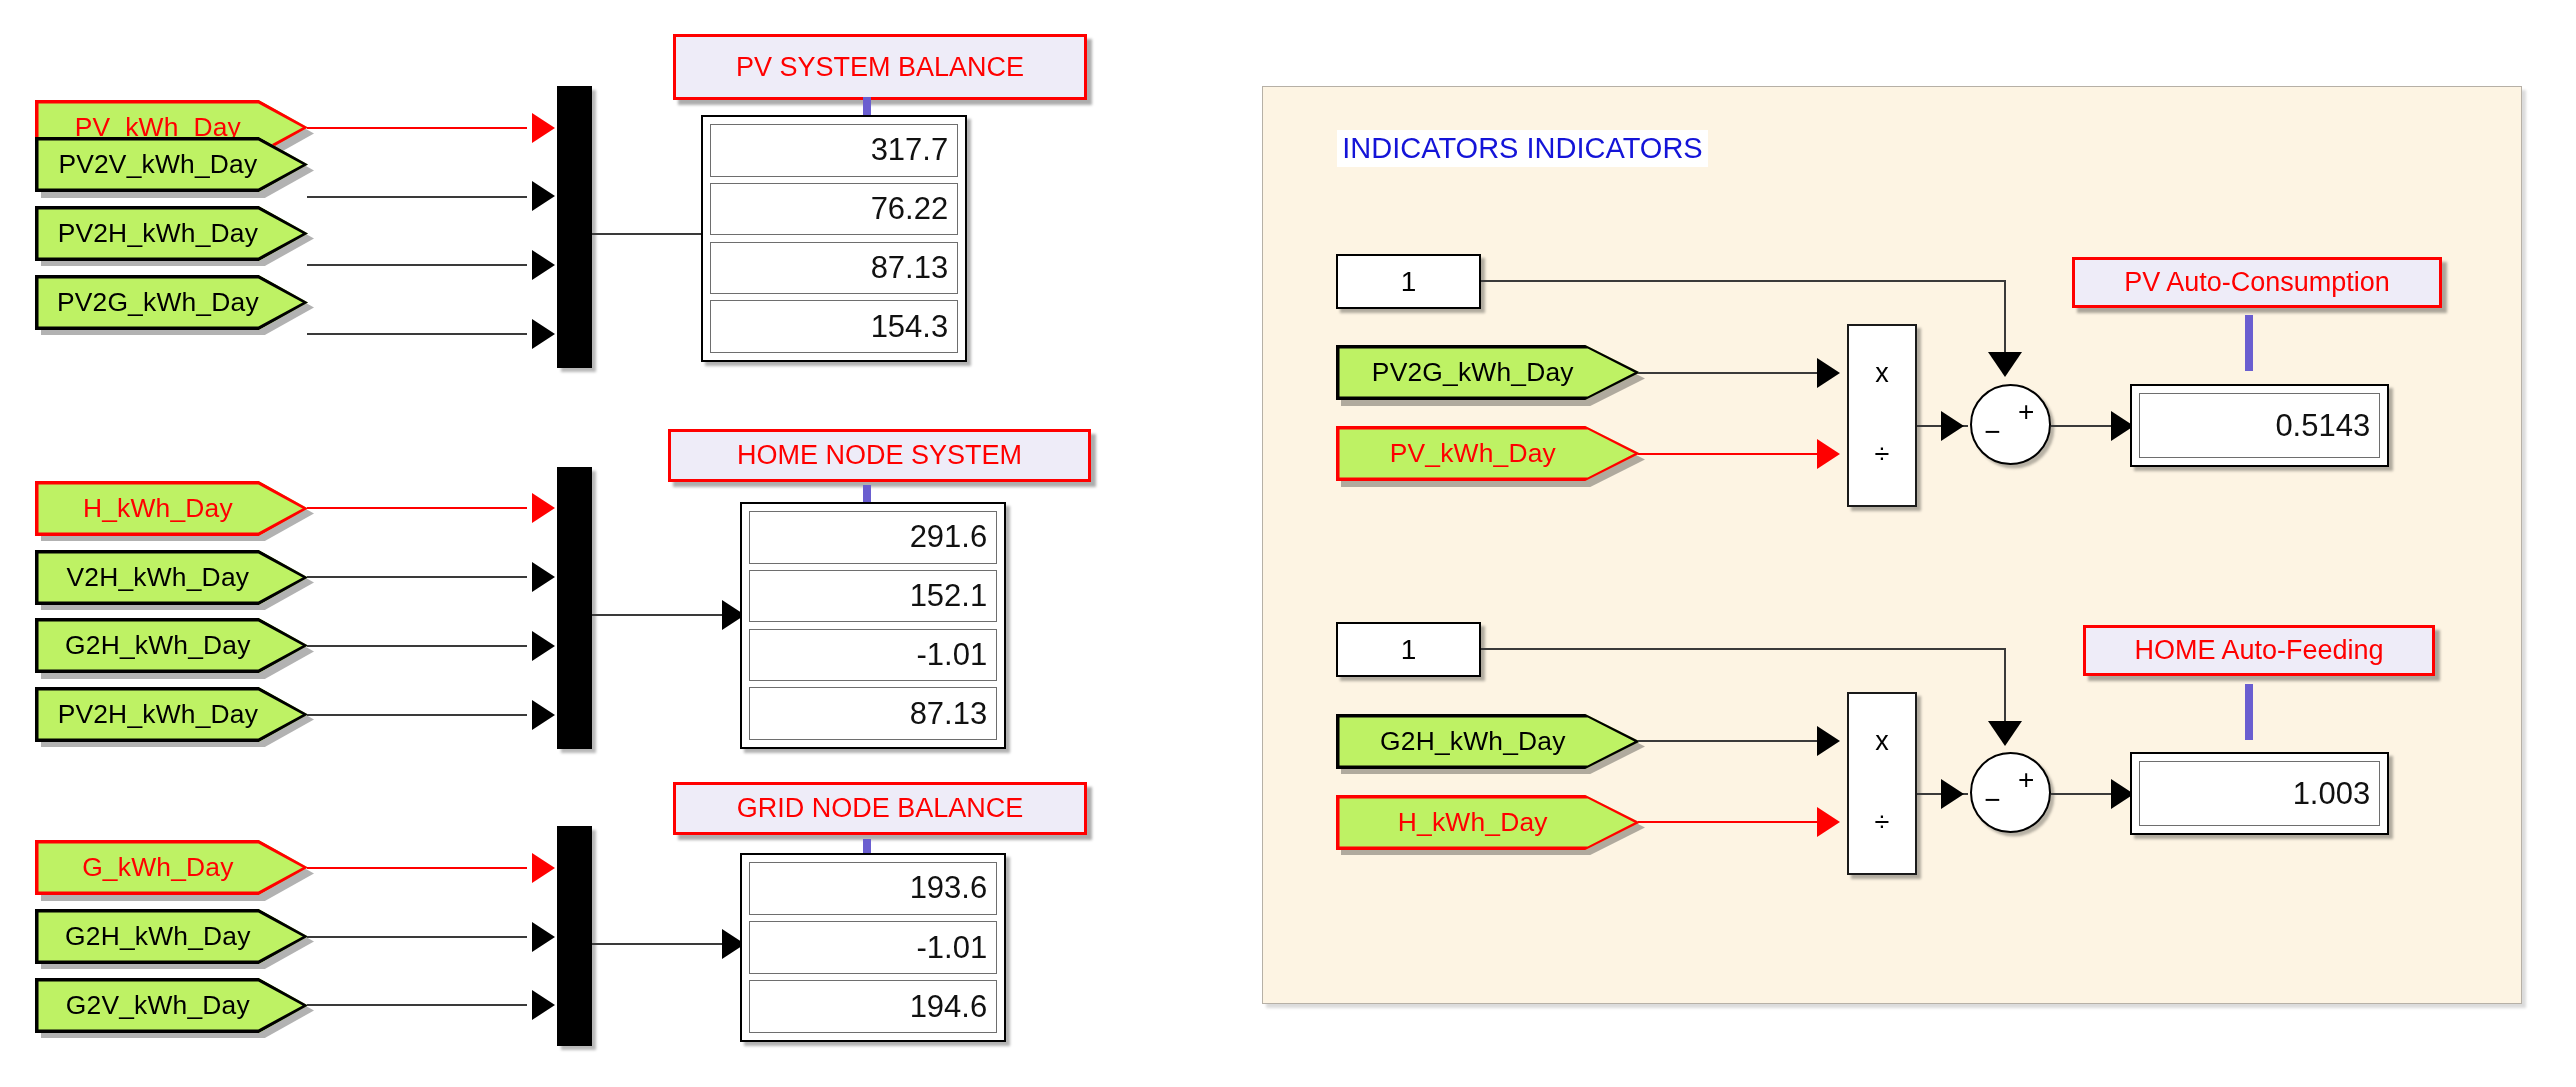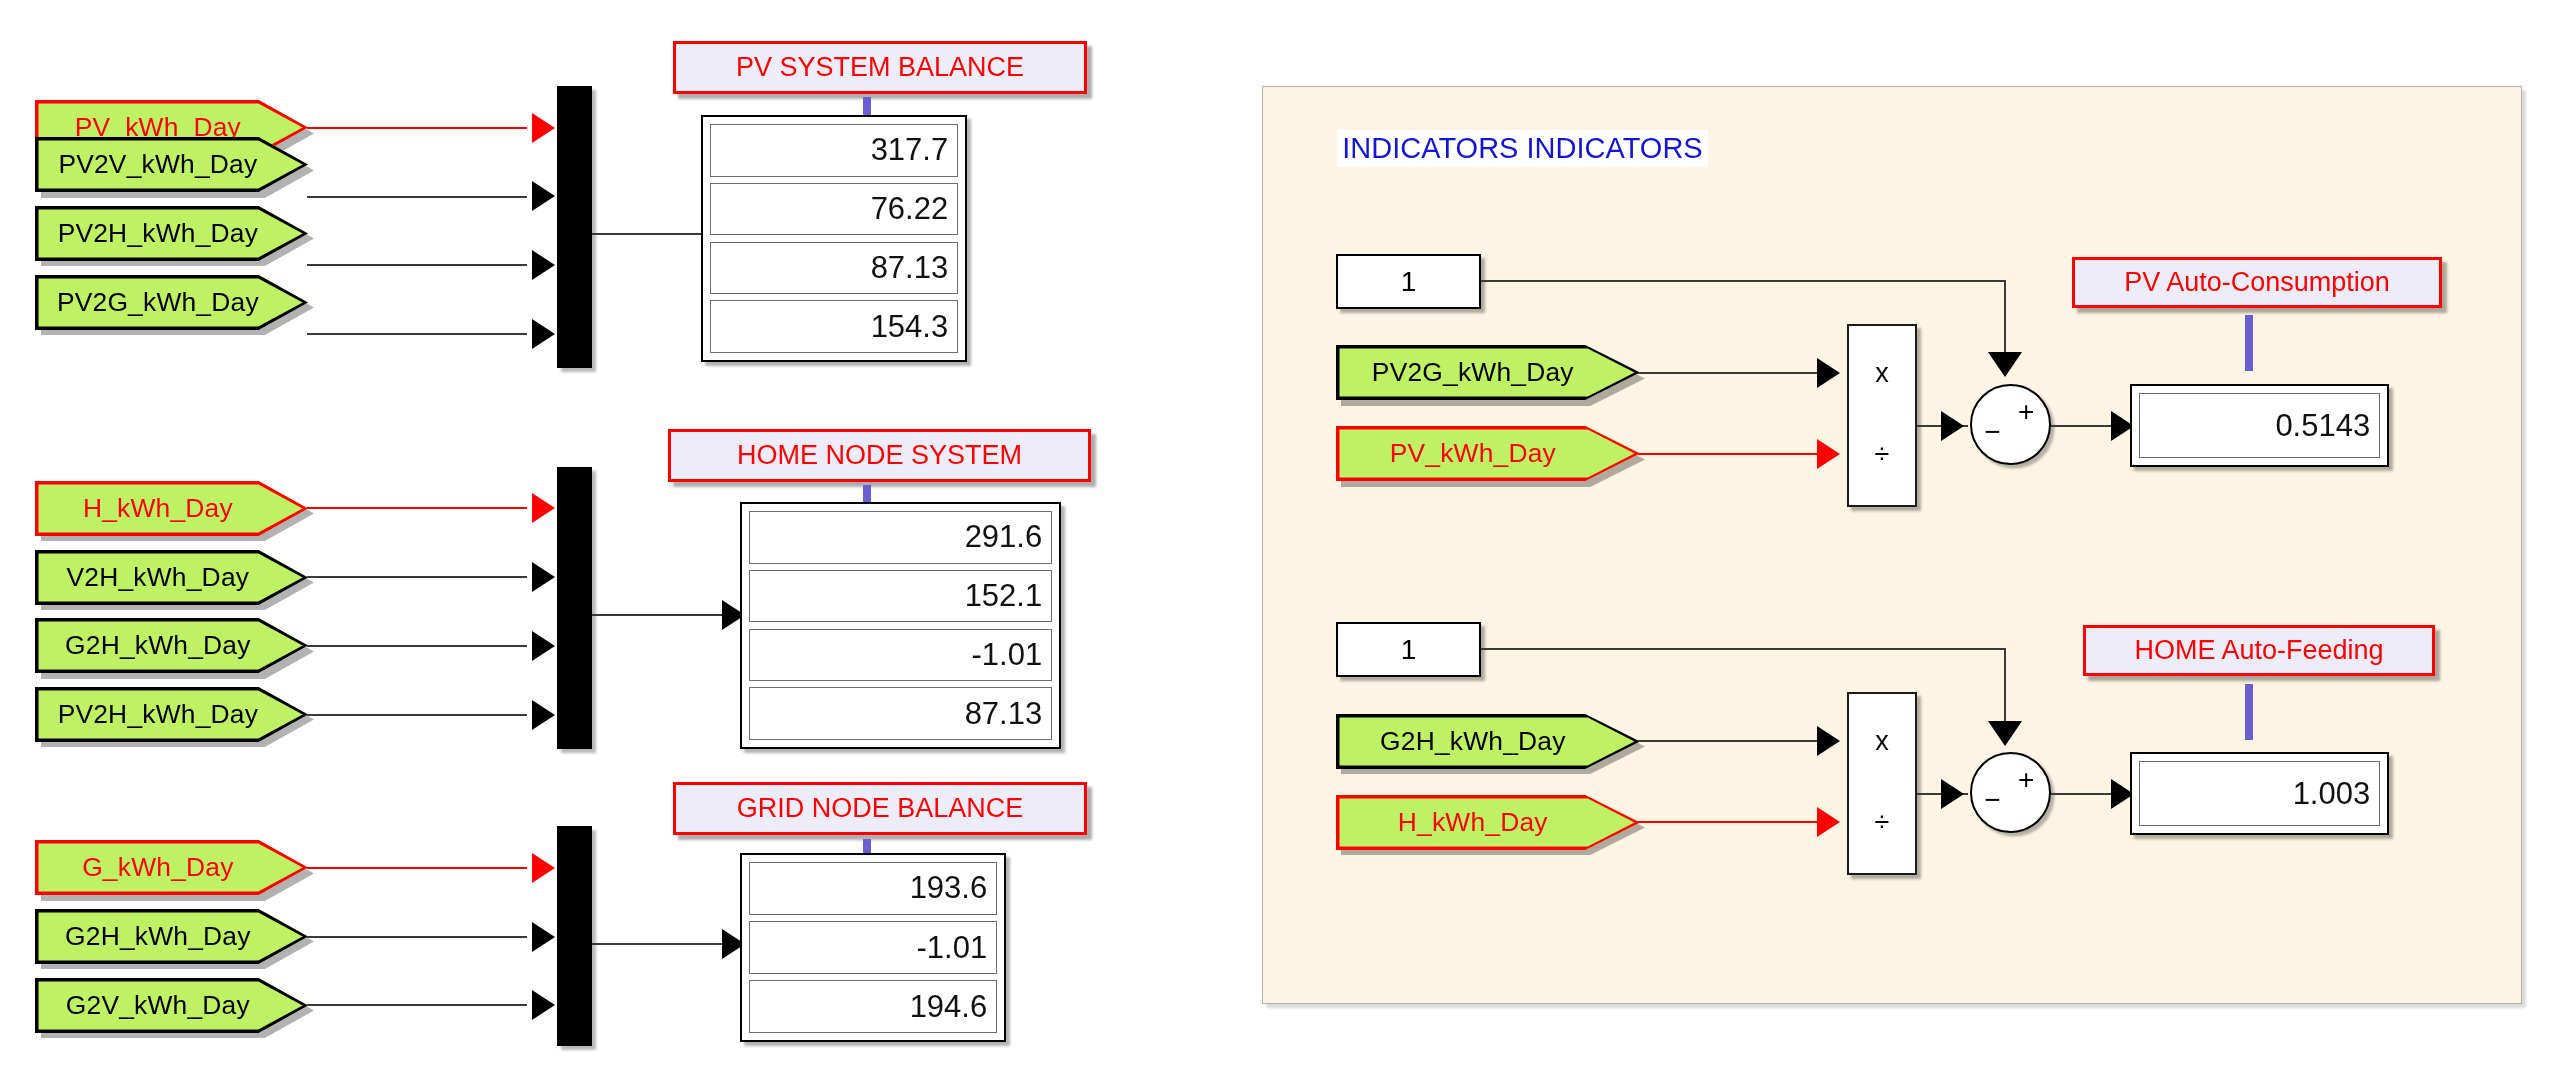--- a/index.html
+++ b/index.html
@@ -243,21 +243,21 @@
     <div class="arrow-r red" style="left:532px;top:113px;"></div>
     <div class="arrow-r" style="left:532px;top:181px;"></div>
     <div class="arrow-r" style="left:532px;top:250px;"></div>
     <div class="arrow-r" style="left:532px;top:319px;"></div>
 
     <div class="mux" style="left:557px;top:86px;width:35px;height:282px;"></div>
 
     <div class="wire-h" style="left:592px;top:233px;width:141px;"></div>
     <div class="arrow-r" style="left:722px;top:219px;"></div>
 
-    <div class="caption" style="left:673px;top:41px;width:414px;height:53px;">PV SYSTEM BALANCE</div>
+    <div class="caption" style="left:673px;top:34px;width:414px;height:66px;">PV SYSTEM BALANCE</div>
     <div class="stub" style="left:863px;top:97px;width:8px;height:21px;"></div>
 
     <div class="display" style="left:701px;top:115px;width:266px;height:247px;">
       <div class="display-cell">317.7</div>
       <div class="display-cell">76.22</div>
       <div class="display-cell">87.13</div>
       <div class="display-cell">154.3</div>
     </div>
   </div>
 
@@ -306,21 +306,21 @@
     <div class="arrow-r" style="left:532px;top:700px;"></div>
 
     <div class="mux" style="left:557px;top:467px;width:35px;height:282px;"></div>
 
     <div class="wire-h" style="left:592px;top:614px;width:141px;"></div>
     <div class="arrow-r" style="left:722px;top:600px;"></div>
 
     <div class="caption" style="left:668px;top:429px;width:423px;height:53px;">HOME NODE SYSTEM</div>
     <div class="stub" style="left:863px;top:485px;width:8px;height:21px;"></div>
 
-    <div class="display" style="left:740px;top:502px;width:321px;height:247px;">
+    <div class="display" style="left:740px;top:502px;width:266px;height:247px;">
       <div class="display-cell">291.6</div>
       <div class="display-cell">152.1</div>
       <div class="display-cell">-1.01</div>
       <div class="display-cell">87.13</div>
     </div>
   </div>
 
   <div>
 
     <div class="sig-shadow" style="left:41px;top:846px;width:273px;height:55px;"></div>

